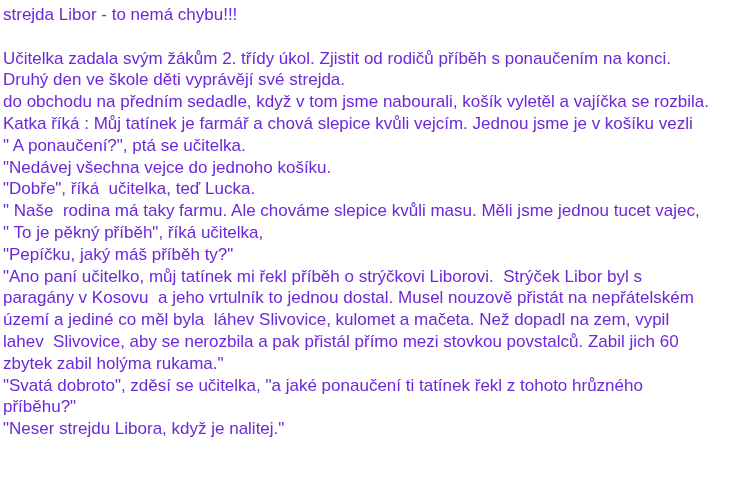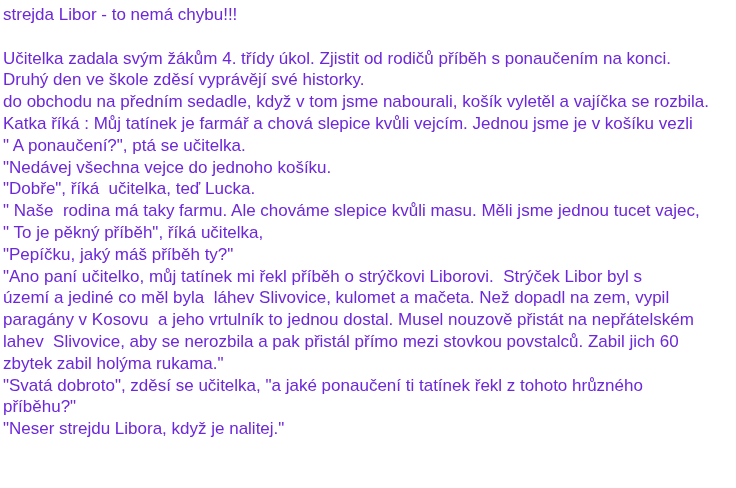--- a/index.html
+++ b/index.html
@@ -24,31 +24,31 @@
     min-height: 21.8px;
     overflow: hidden;
   }
 </style>
 </head>
 <body>
 
 <div class="page">
   <div class="line">strejda Libor - to nemá chybu!!!</div>
   <div class="line"></div>
-  <div class="line">Učitelka zadala svým žákům 4. třídy úkol. Zjistit od rodičů příběh s ponaučením na konci.</div>
-  <div class="line">Druhý den ve škole zděsí vyprávějí své historky.</div>
+  <div class="line">Učitelka zadala svým žákům 2. třídy úkol. Zjistit od rodičů příběh s ponaučením na konci.</div>
+  <div class="line">Druhý den ve škole děti vyprávějí své strejda.</div>
   <div class="line">do obchodu na předním sedadle, když v tom jsme nabourali, košík vyletěl a vajíčka se rozbila.</div>
   <div class="line">Katka říká : Můj tatínek je farmář a chová slepice kvůli vejcím. Jednou jsme je v košíku vezli</div>
   <div class="line">" A ponaučení?", ptá se učitelka.</div>
   <div class="line">"Nedávej všechna vejce do jednoho košíku.</div>
   <div class="line">"Dobře", říká  učitelka, teď Lucka.</div>
   <div class="line">" Naše  rodina má taky farmu. Ale chováme slepice kvůli masu. Měli jsme jednou tucet vajec,</div>
   <div class="line">" To je pěkný příběh", říká učitelka,</div>
   <div class="line">"Pepíčku, jaký máš příběh ty?"</div>
   <div class="line">"Ano paní učitelko, můj tatínek mi řekl příběh o strýčkovi Liborovi.  Strýček Libor byl s</div>
+  <div class="line">paragány v Kosovu  a jeho vrtulník to jednou dostal. Musel nouzově přistát na nepřátelském</div>
   <div class="line">území a jediné co měl byla  láhev Slivovice, kulomet a mačeta. Než dopadl na zem, vypil</div>
-  <div class="line">paragány v Kosovu  a jeho vrtulník to jednou dostal. Musel nouzově přistát na nepřátelském</div>
   <div class="line">lahev  Slivovice, aby se nerozbila a pak přistál přímo mezi stovkou povstalců. Zabil jich 60</div>
   <div class="line">zbytek zabil holýma rukama."</div>
   <div class="line">"Svatá dobroto", zděsí se učitelka, "a jaké ponaučení ti tatínek řekl z tohoto hrůzného</div>
   <div class="line">příběhu?"</div>
   <div class="line">"Neser strejdu Libora, když je nalitej."</div>
 </div>
 
 </body></html>

